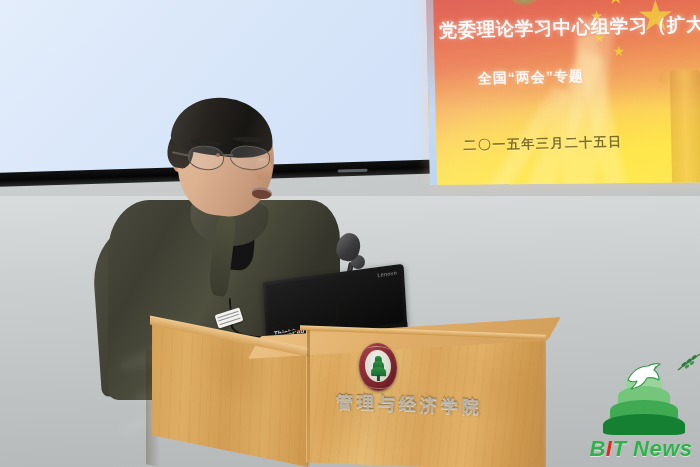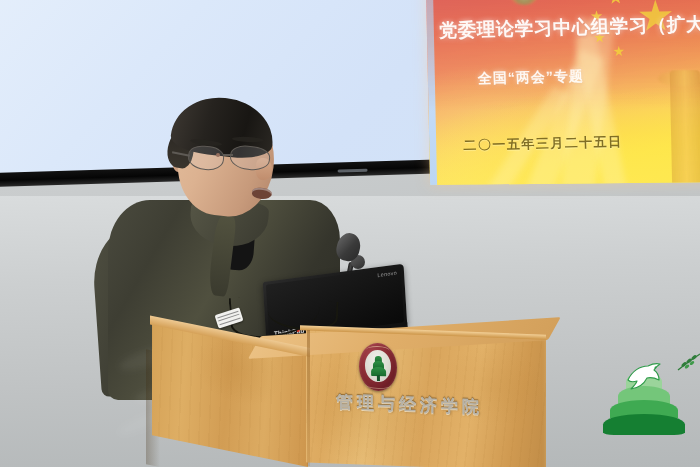--- a/index.html
+++ b/index.html
@@ -571,15 +571,16 @@
     <div class="wm-branch">
       <svg viewBox="0 0 26 20" width="26" height="20" aria-hidden="true">
         <path d="M2 18 C8 13, 16 7, 24 2" stroke="#2f7d3a" stroke-width="1.3" fill="none"></path>
         <ellipse cx="8" cy="12.5" rx="3" ry="1.7" fill="#2f7d3a" transform="rotate(-38 8 12.5)"></ellipse>
         <ellipse cx="13" cy="9" rx="3" ry="1.7" fill="#2f7d3a" transform="rotate(-38 13 9)"></ellipse>
         <ellipse cx="18" cy="5.5" rx="3" ry="1.7" fill="#2f7d3a" transform="rotate(-38 18 5.5)"></ellipse>
         <ellipse cx="11" cy="14.5" rx="2.6" ry="1.5" fill="#3f9a4a" transform="rotate(-38 11 14.5)"></ellipse>
         <ellipse cx="16" cy="11" rx="2.6" ry="1.5" fill="#3f9a4a" transform="rotate(-38 16 11)"></ellipse>
       </svg>
     </div>
+    <div class="wm-text"><span>B</span><span class="i-red">I</span><span>T</span><span> News</span></div>
   </div>
 
 </div>
 
 </body></html>

